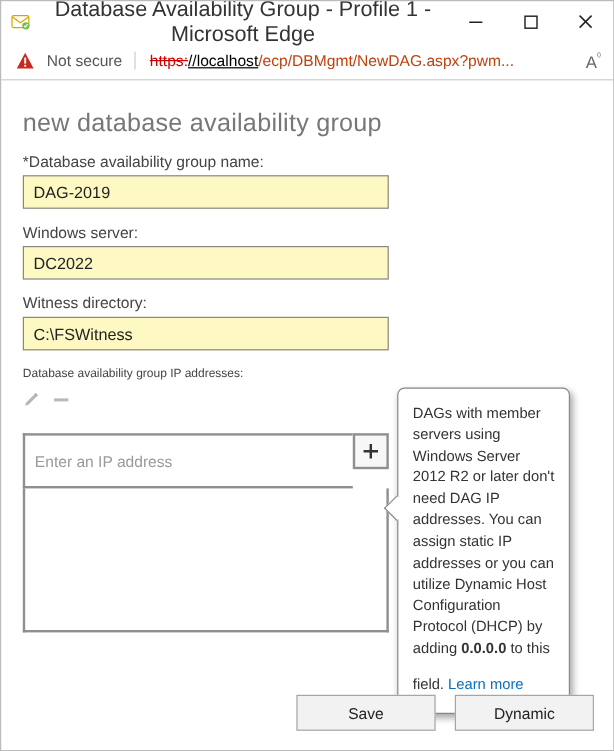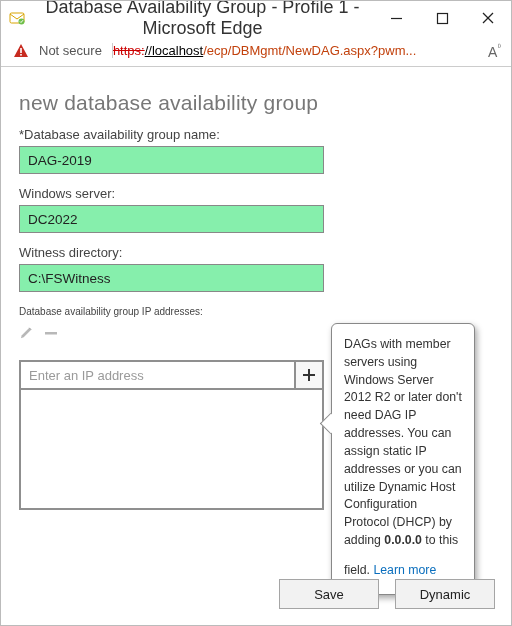--- a/index.html
+++ b/index.html
@@ -8,43 +8,43 @@
   .title-bar { height: 34px; display: flex; align-items: center; padding: 0 0 0 8px; }
   .app-ico { width: 16px; height: 16px; margin-right: 7px; }
   .title-txt { font-size: 18px; color: #333; flex: 1; text-align: center; }
   .win-btns { display: flex; height: 100%; }
   .win-btn { width: 46px; display: flex; align-items: center; justify-content: center; color: #222; }
   .win-btn svg { overflow: visible; }
 
   .addr-bar { height: 32px; display: flex; align-items: center; padding: 0 10px 0 12px; border-bottom: 1px solid #ccc; gap: 10px; }
   .warn-ico { width:16px; height:16px; }
   .ns-txt { font-size: 13px; color: #555; }
-  .url-block { display: flex; align-items: center; font-size: 13px; border-left:1px solid #ccc; flex:1; overflow:hidden; white-space:nowrap;}
+  .url-block { display: flex; align-items: center; font-size: 13px; border-left:1px solid #ccc; padding-left:12px; flex:1; overflow:hidden; white-space:nowrap;}
   .url-https { color: #c00; text-decoration: line-through; }
   .url-host  { color: #000; text-decoration: underline; }
   .url-path  { color: #c2410c; }
   .read-ico  { font-size: 14px; color:#666; margin-left:6px; }
 
   .content { padding: 24px 18px 0 18px; }
   h1.page-title { font-size: 21px; font-weight: 300; color: #777; margin-bottom: 12px; letter-spacing:0.2px;}
 
   .field-label { font-size: 13px; color: #444; margin-top: 12px; margin-bottom: 4px; }
   input.txt {
     width: 305px; height: 28px; border: 1px solid #888; padding: 0 8px;
-    font-size: 13.5px; color: #222; outline: none; background:#86efac;
+    font-size: 13.5px; color: #222; outline: none; background:#fef9c3;
   }
 
   .ip-section-label { font-size: 10px; color:#444; margin-top:14px; }
   .ip-tools { margin-top: 8px; display:flex; gap:10px; align-items:center; }
   .pencil, .minus { color:#aaa; }
 
   .ip-box-wrap { margin-top: 16px; width: 305px; }
   .ip-add-row { display:flex; }
   .ip-input {
-    width: 275px; height: 30px; border:2px solid #8f8f8f; border-right:none;
+    width: 275px; height: 46px; border:2px solid #8f8f8f; border-right:none;
     padding:0 8px; font-size:13px; color:#222; outline:none; background:#fff;
   }
   .ip-input::placeholder { color:#9a9a9a; }
   .ip-add-btn {
     width: 30px; height: 30px; border:2px solid #8f8f8f; display:flex;
     align-items:center; justify-content:center; color:#444; background:#f7f7f7;
   }
   .ip-list {
     width:305px; height:120px; border:2px solid #8f8f8f; border-top:none;
   }
@@ -58,21 +58,21 @@
   .tooltip::before {
     content:""; position:absolute; left:-9px; top:92px;
     width:14px; height:14px; background:#fff;
     border-left:1px solid #888; border-bottom:1px solid #888;
     transform:rotate(45deg);
   }
   .tip-link { color:#0a6ebd; display:inline-block; margin-top:12px; }
 
   .btn-row { position:absolute; bottom:16px; right:16px; display:flex; gap:16px; }
   .btn {
-    width:100px; height:30px; background:#f2f2f2; border:1px solid #a5a5a5;
+    width:116px; height:30px; background:#f2f2f2; border:1px solid #a5a5a5;
     font-size:13px; color:#222; display:flex; align-items:center; justify-content:center;
   }
 </style>
 </head>
 <body>
 
 <div class="title-bar">
   <svg class="app-ico" viewBox="0 0 16 16">
     <rect x="1" y="3" width="14" height="10" rx="1.5" fill="#fff" stroke="#d9a400" stroke-width="1"></rect>
     <path d="M1 4 L8 9 L15 4" fill="none" stroke="#d9a400" stroke-width="1"></path>

